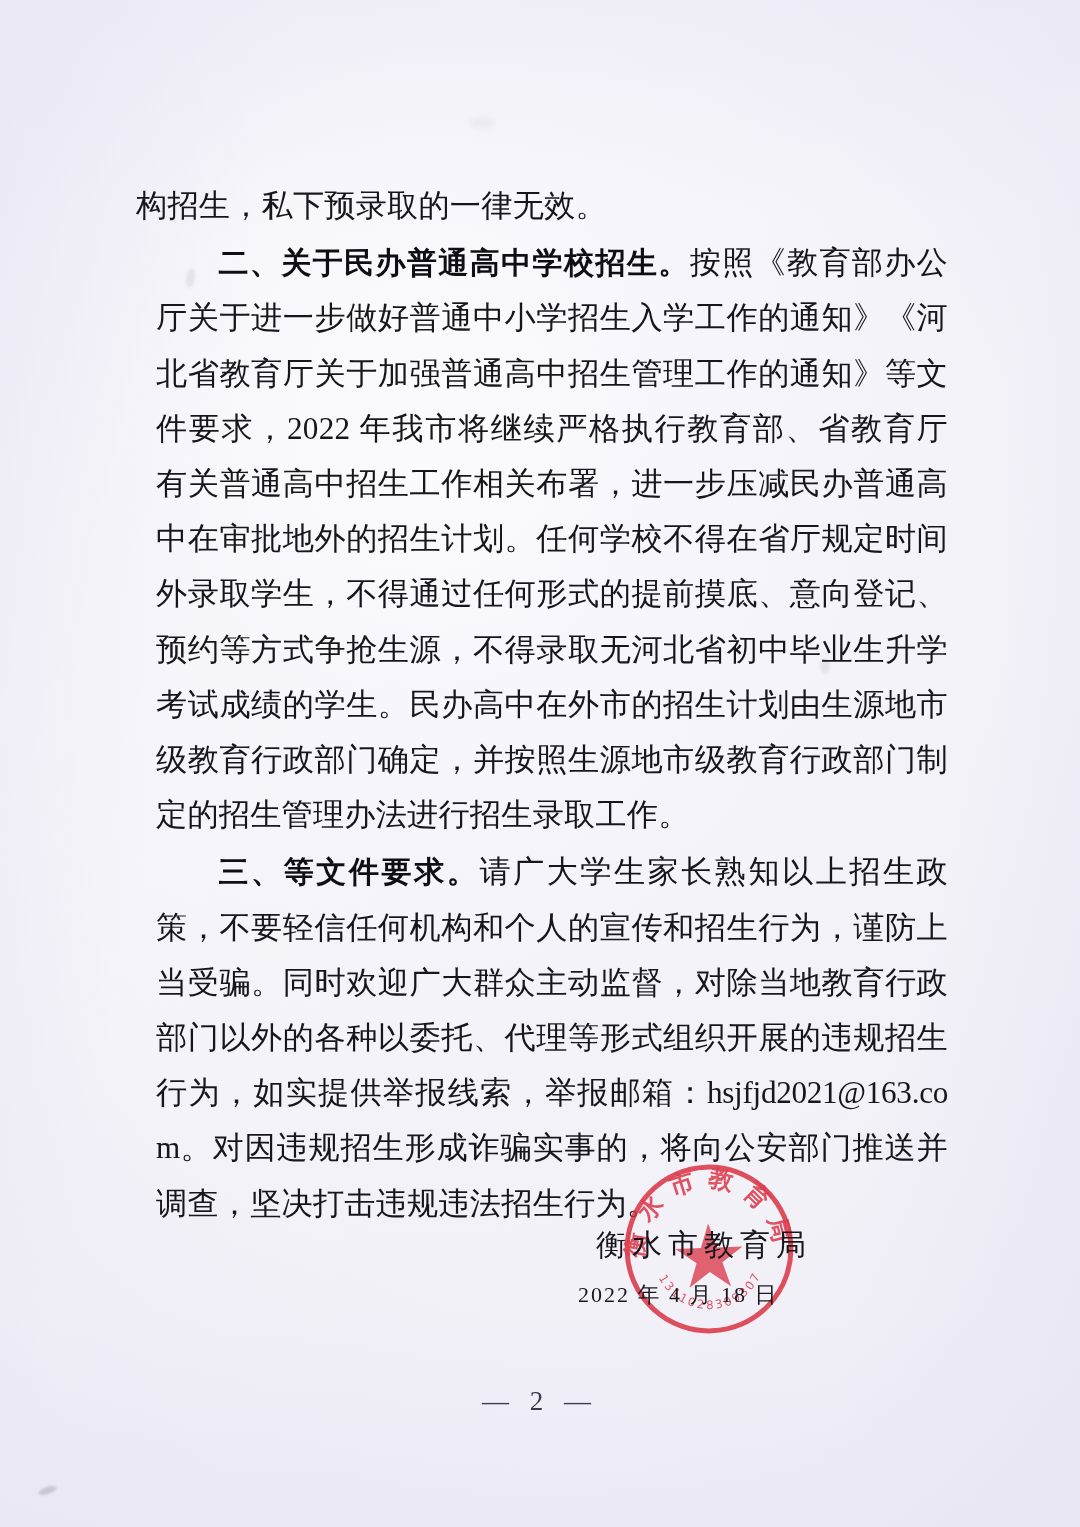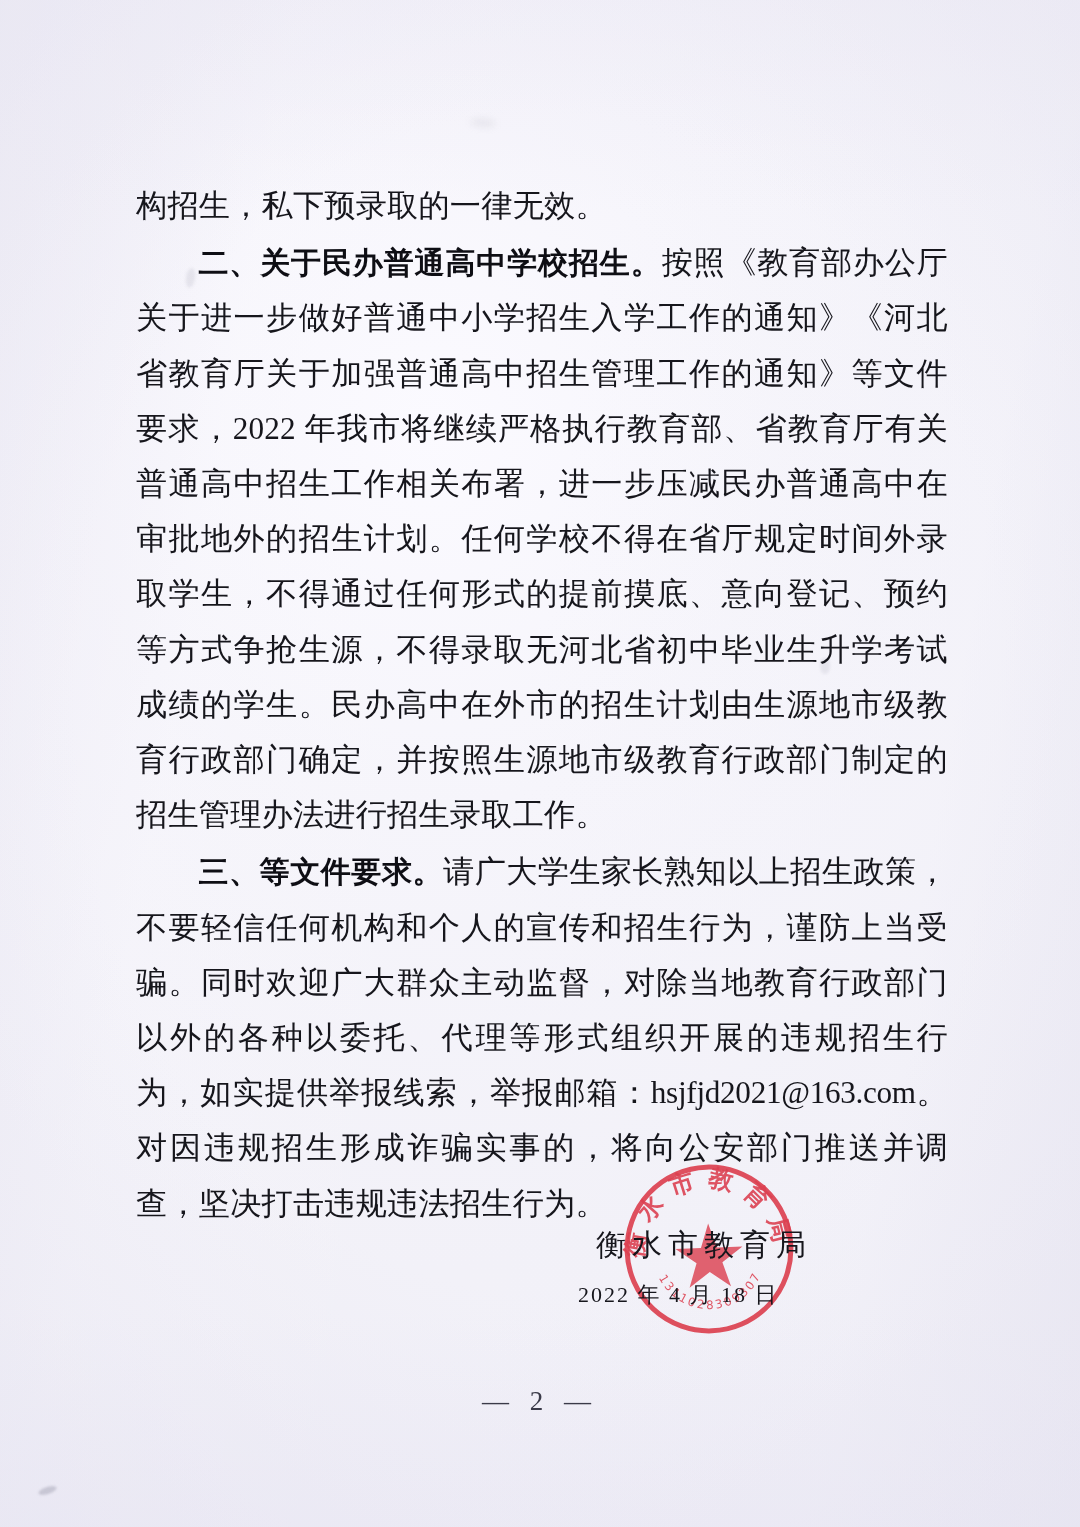--- a/index.html
+++ b/index.html
@@ -64,20 +64,21 @@
     text-align-last: left;
     letter-spacing: 0.2px;
     text-justify: inter-ideograph;
     word-break: break-all;
   }
   p.indent {
     text-indent: 2em;
   }
   p.gap {
     margin-top: 2px;
+    margin-left: 20px;
   }
   .hd {
     font-family: "DejaVu Sans", "Liberation Sans", sans-serif;
     font-weight: bold;
     font-size: 30px;
     letter-spacing: 0.4px;
     color: #0e0e14;
   }
   .mail {
     font-family: "Liberation Serif", "DejaVu Serif", serif;

